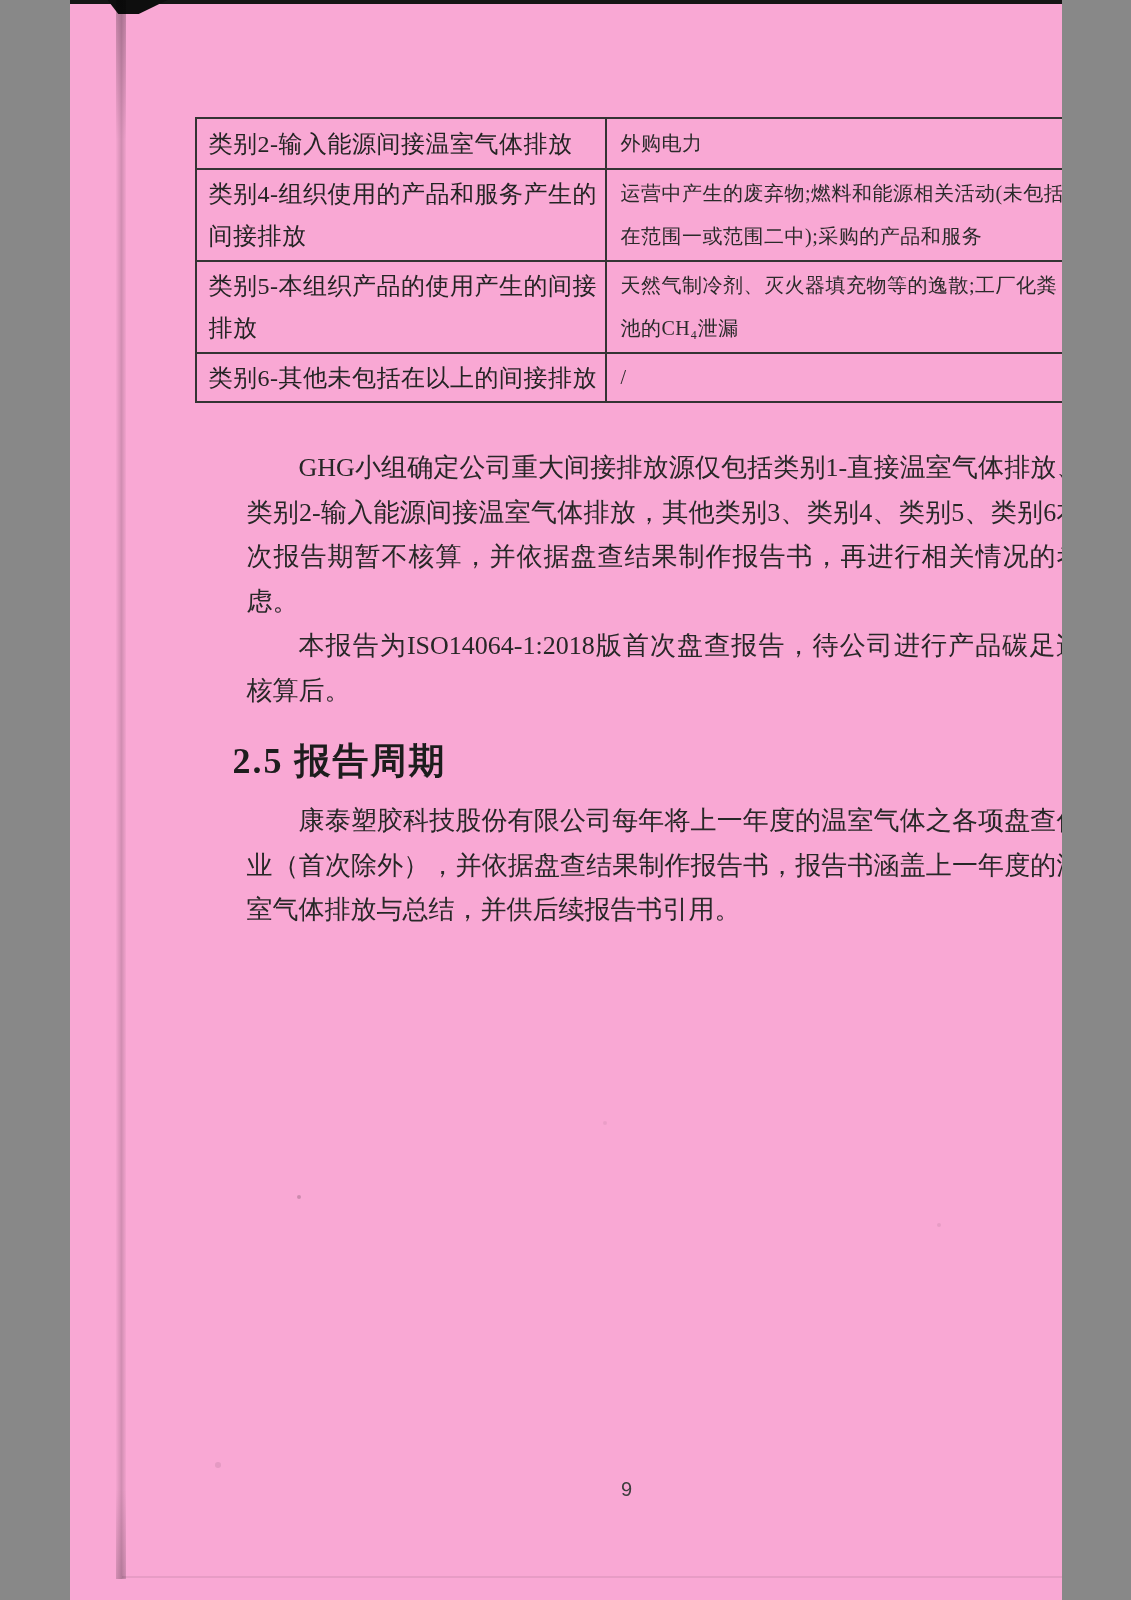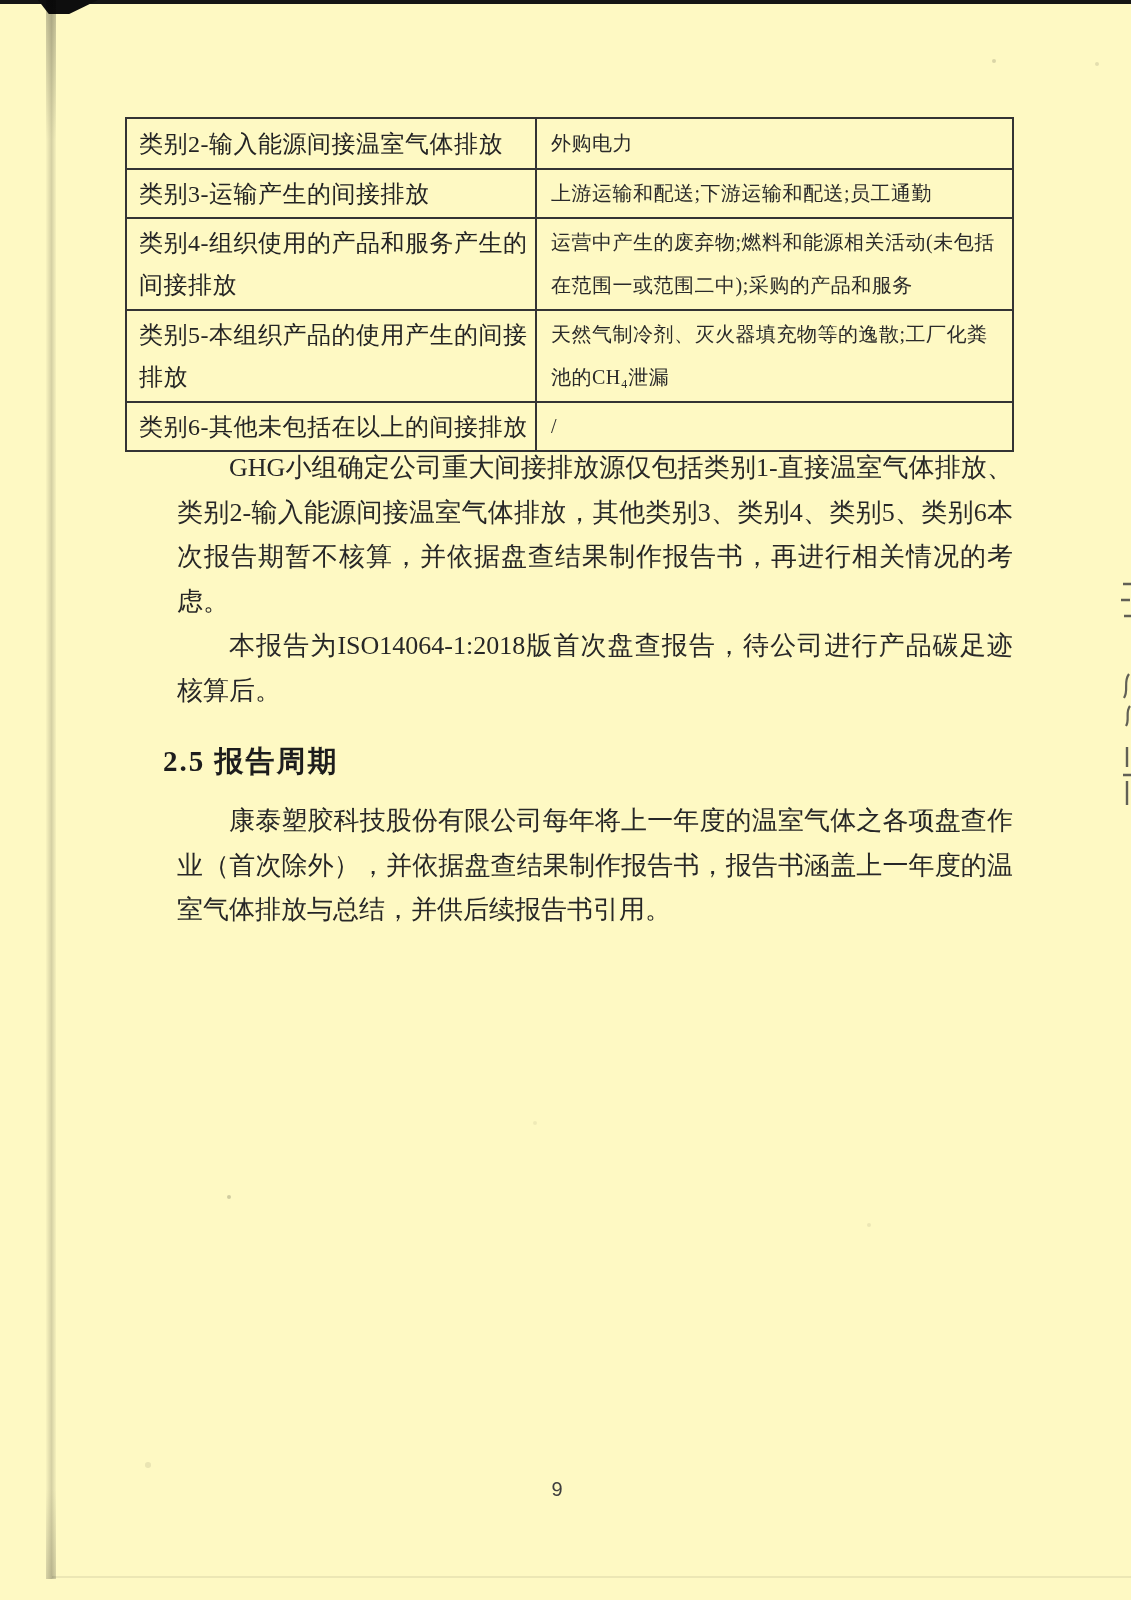--- a/index.html
+++ b/index.html
@@ -1,20 +1,20 @@
 <!DOCTYPE html>
 <html><head>
 <meta charset="utf-8">
 <style>
   html,body{margin:0;padding:0;background:#888;}
   .page{
     position:relative;
-    width:1131px;height:1600px;
+    width:992px;height:1600px;
     margin:0 auto;
-    background:#fef9c3;
+    background:#f9a8d4;
     overflow:hidden;
     font-family:"Liberation Serif","DejaVu Serif",serif;
     color:#262626;
   }
   
   .artifact-top-line{position:absolute;top:0;left:0;width:1131px;height:4px;background:#151515;}
   .artifact-top-blob{position:absolute;top:0;left:38px;width:60px;height:14px;background:#0e0e0e;
     clip-path:polygon(0 0,100% 0,52% 100%,18% 100%);}
   .artifact-left-line{position:absolute;top:0;left:46px;width:10px;height:1579px;
     background:linear-gradient(to right,rgba(0,0,0,0.02),rgba(0,0,0,0.16) 55%,rgba(0,0,0,0.03));}
@@ -52,21 +52,21 @@
   }
   tr.r1{height:51px}tr.r2{height:47px}tr.r3{height:87px}tr.r4{height:87px}tr.r5{height:45px}
   
   .body-text{
     position:absolute;left:177px;top:446px;width:836px;
     font-size:26px;line-height:44.5px;text-align:justify;color:#272727;
   }
   .body-text p{margin:0;text-indent:2em;}
   .body-text h2{
     margin:30px 0 20px -14px;
-    font-size:29px;line-height:36px;font-weight:bold;color:#1d1d1d;
+    font-size:36px;line-height:36px;font-weight:bold;color:#1d1d1d;
     letter-spacing:2px;text-indent:0;
   }
   
   .page-number{
     position:absolute;top:1478px;left:0;width:1114px;
     text-align:center;font-size:20px;color:#3d3d3d;
     font-family:"Liberation Sans","DejaVu Sans",sans-serif;
   }
 </style>
 </head>
@@ -89,24 +89,20 @@
   <svg class="edge-fragment" style="top:745px" width="10" height="64" viewBox="0 0 10 64">
     <path d="M6,2 v20 M2,30 h8 M6,36 v24" stroke="#3a3a3a" stroke-width="2.4" fill="none"></path>
   </svg>
 
   <table class="ghg">
     <tbody>
       <tr class="r1">
         <td class="cat">类别2-输入能源间接温室气体排放</td>
         <td class="src">外购电力</td>
       </tr>
-      <tr class="r2">
-        <td class="cat">类别3-运输产生的间接排放</td>
-        <td class="src">上游运输和配送;下游运输和配送;员工通勤</td>
-      </tr>
       <tr class="r3">
         <td class="cat">类别4-组织使用的产品和服务产生的间接排放</td>
         <td class="src">运营中产生的废弃物;燃料和能源相关活动(未包括在范围一或范围二中);采购的产品和服务</td>
       </tr>
       <tr class="r4">
         <td class="cat">类别5-本组织产品的使用产生的间接排放</td>
         <td class="src">天然气制冷剂、灭火器填充物等的逸散;工厂化粪池的CH₄泄漏</td>
       </tr>
       <tr class="r5">
         <td class="cat">类别6-其他未包括在以上的间接排放</td>

